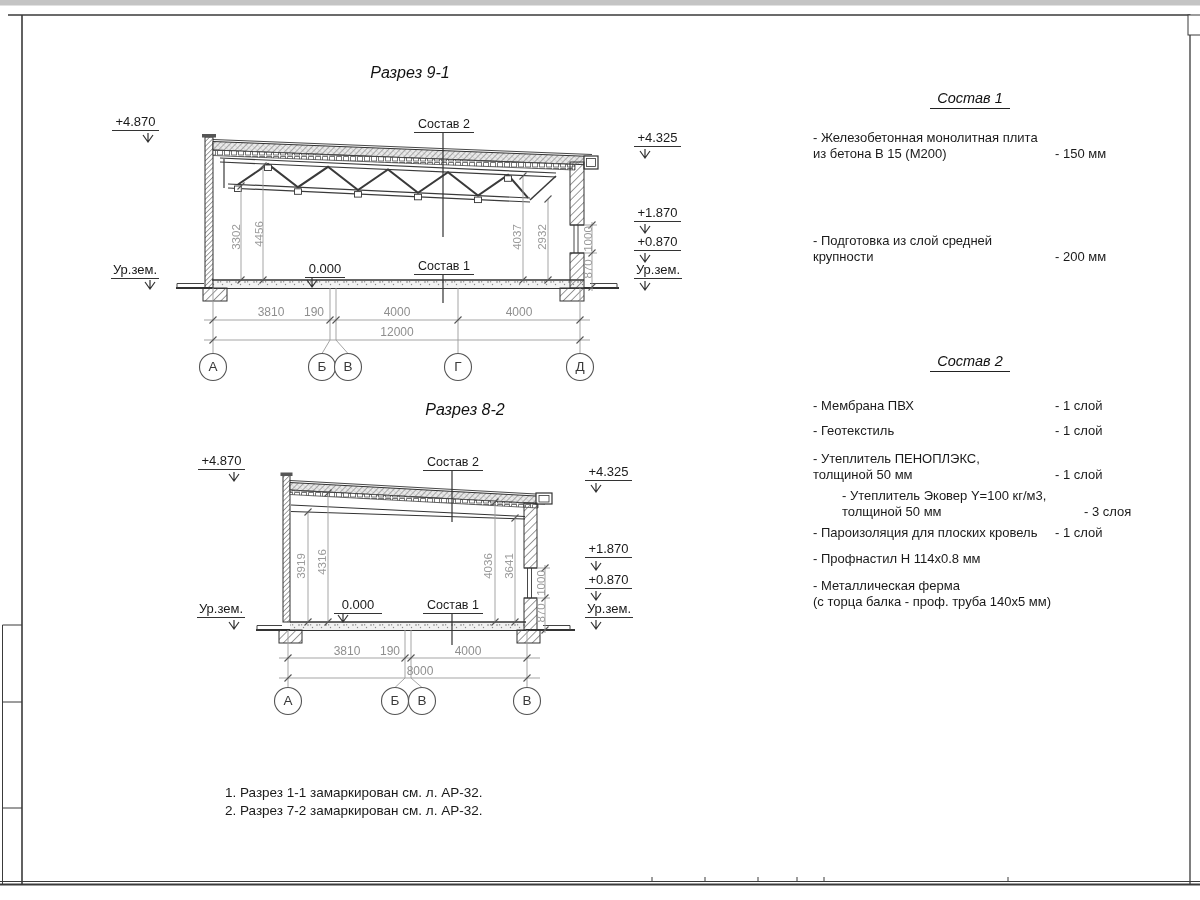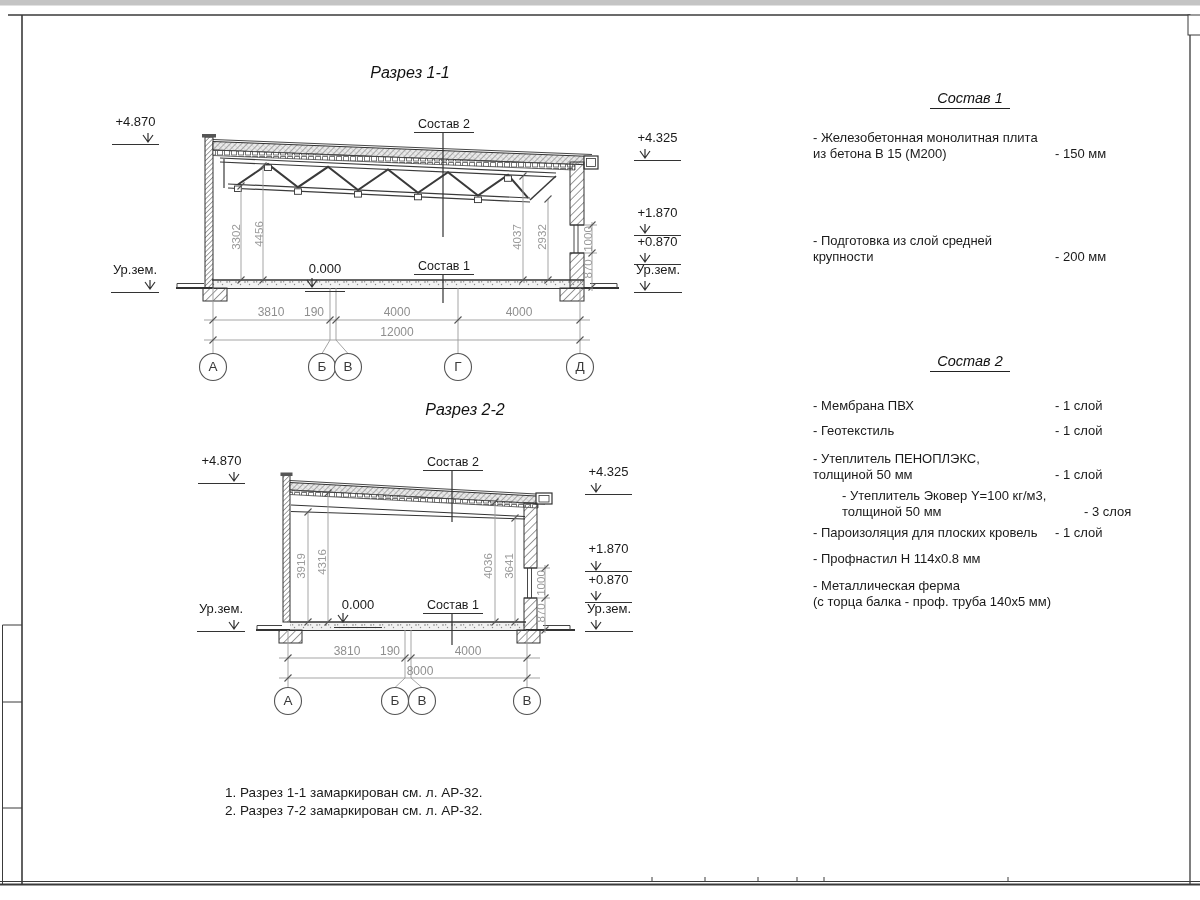--- a/index.html
+++ b/index.html
@@ -1,21 +1,21 @@
 <!DOCTYPE html>
 <html><head>
 <meta charset="utf-8">
 <style>
   html,body{margin:0;padding:0;background:#ffffff;}
   #sheet{position:relative;width:1200px;height:900px;background:#fff;overflow:hidden;
          font-family:"Liberation Sans", sans-serif;color:#1a1a1a;}
   .abs{position:absolute;}
   .lbl{position:absolute;font-size:13px;color:#1a1a1a;line-height:14px;}
   .ctr{text-align:center;}
-  .u{border-bottom:1.2px solid #333;padding-bottom:15px;}
+  .u{border-bottom:1.2px solid #333;padding-bottom:1px;}
   .sec-title{position:absolute;font-size:16px;font-style:italic;color:#111;text-align:center;}
   .callout{position:absolute;font-size:12.5px;color:#1a1a1a;text-align:center;
            border-bottom:1.2px solid #333;padding-bottom:1px;}
   .dimtxt{position:absolute;font-size:12px;color:#8f8f8f;text-align:center;line-height:13px;}
   .vdim{position:absolute;width:60px;height:16px;font-size:11.5px;color:#9a9a9a;text-align:center;
         transform:rotate(-90deg);line-height:16px;}
   .axis{position:absolute;width:27px;height:16px;font-size:13.5px;color:#3a3a3a;
         text-align:center;line-height:16px;}
   .spec-title{position:absolute;width:80px;font-size:14.5px;font-style:italic;color:#111;
               text-align:center;border-bottom:1.2px solid #222;padding-bottom:2px;}
@@ -184,21 +184,21 @@
         M229,474 L234,481 L239,474 M234,472 V481
         M229,622 L234,629 L239,622 M234,620 V629
         M591,485 L596,492 L601,485 M596,483 V492
         M591,563 L596,570 L601,563 M596,561 V570
         M591,593 L596,600 L601,593 M596,591 V600
         M591,622 L596,629 L601,622 M596,620 V629
         M338,615 L343,622 L348,615 M343,613 V622"></path>
     </g>
   </svg>
 
-  <div class="sec-title" style="left:358px;top:64px;width:104px">Разрез 1-1</div>
+  <div class="sec-title" style="left:358px;top:64px;width:104px">Разрез 9-1</div>
 
   <div class="lbl u ctr" style="left:112px;top:115px;width:47px">+4.870</div>
   <div class="lbl u ctr" style="left:111px;top:263px;width:48px">Ур.зем.</div>
   <div class="lbl u ctr" style="left:634px;top:131px;width:47px">+4.325</div>
   <div class="lbl u ctr" style="left:634px;top:206px;width:47px">+1.870</div>
   <div class="lbl u ctr" style="left:634px;top:235px;width:47px">+0.870</div>
   <div class="lbl u ctr" style="left:634px;top:263px;width:48px">Ур.зем.</div>
 
   <div class="callout" style="left:414px;top:117px;width:60px">Состав 2</div>
   <div class="callout" style="left:414px;top:259px;width:60px">Состав 1</div>
@@ -216,21 +216,21 @@
   <div class="dimtxt" style="left:367px;top:306px;width:60px">4000</div>
   <div class="dimtxt" style="left:489px;top:306px;width:60px">4000</div>
   <div class="dimtxt" style="left:367px;top:326px;width:60px">12000</div>
 
   <div class="axis" style="left:199.5px;top:359px">А</div>
   <div class="axis" style="left:308.5px;top:359px">Б</div>
   <div class="axis" style="left:334.5px;top:359px">В</div>
   <div class="axis" style="left:444.5px;top:359px">Г</div>
   <div class="axis" style="left:566.5px;top:359px">Д</div>
 
-  <div class="sec-title" style="left:413px;top:401px;width:104px">Разрез 2-2</div>
+  <div class="sec-title" style="left:413px;top:401px;width:104px">Разрез 8-2</div>
 
   <div class="lbl u ctr" style="left:198px;top:454px;width:47px">+4.870</div>
   <div class="lbl u ctr" style="left:197px;top:602px;width:48px">Ур.зем.</div>
   <div class="lbl u ctr" style="left:585px;top:465px;width:47px">+4.325</div>
   <div class="lbl u ctr" style="left:585px;top:542px;width:47px">+1.870</div>
   <div class="lbl u ctr" style="left:585px;top:573px;width:47px">+0.870</div>
   <div class="lbl u ctr" style="left:585px;top:602px;width:48px">Ур.зем.</div>
 
   <div class="callout" style="left:423px;top:455px;width:60px">Состав 2</div>
   <div class="callout" style="left:423px;top:598px;width:60px">Состав 1</div>

